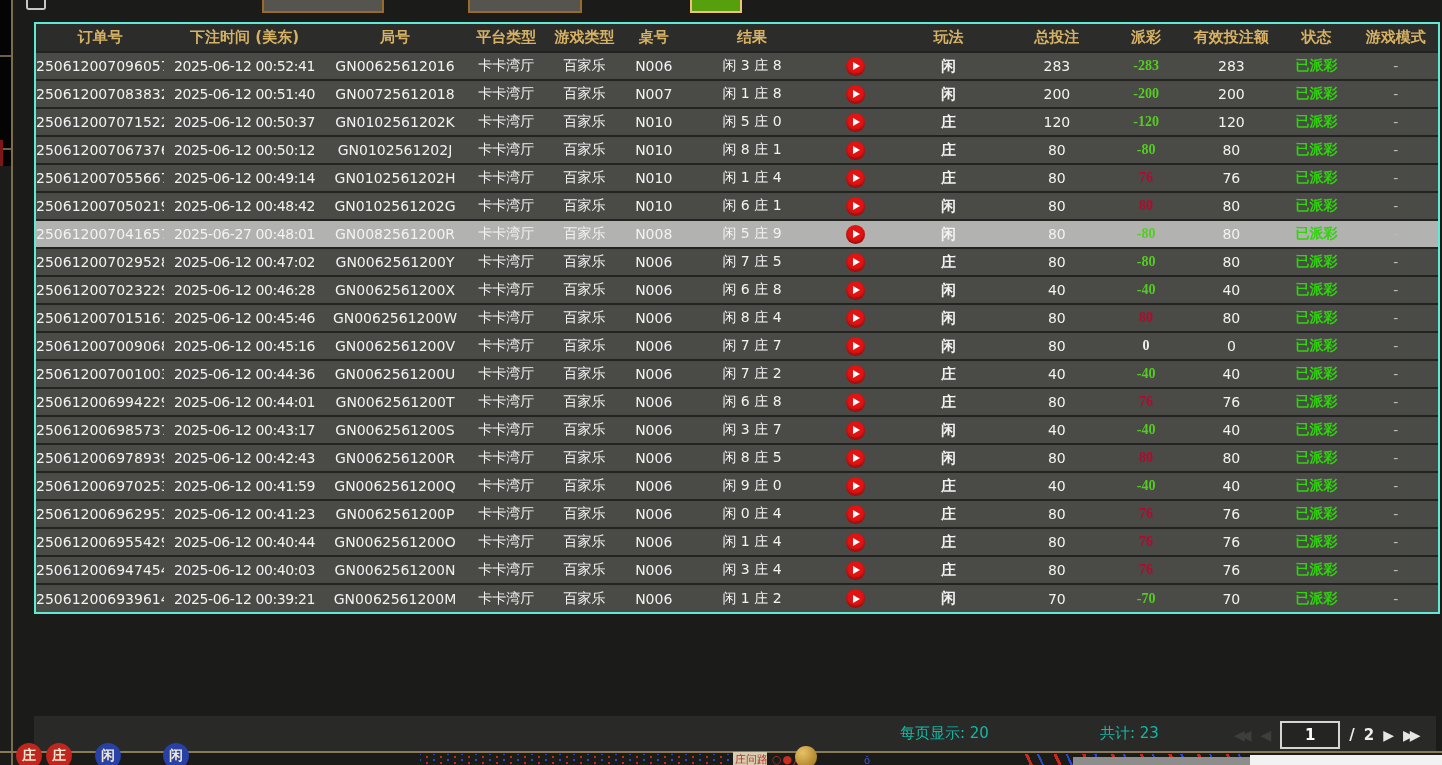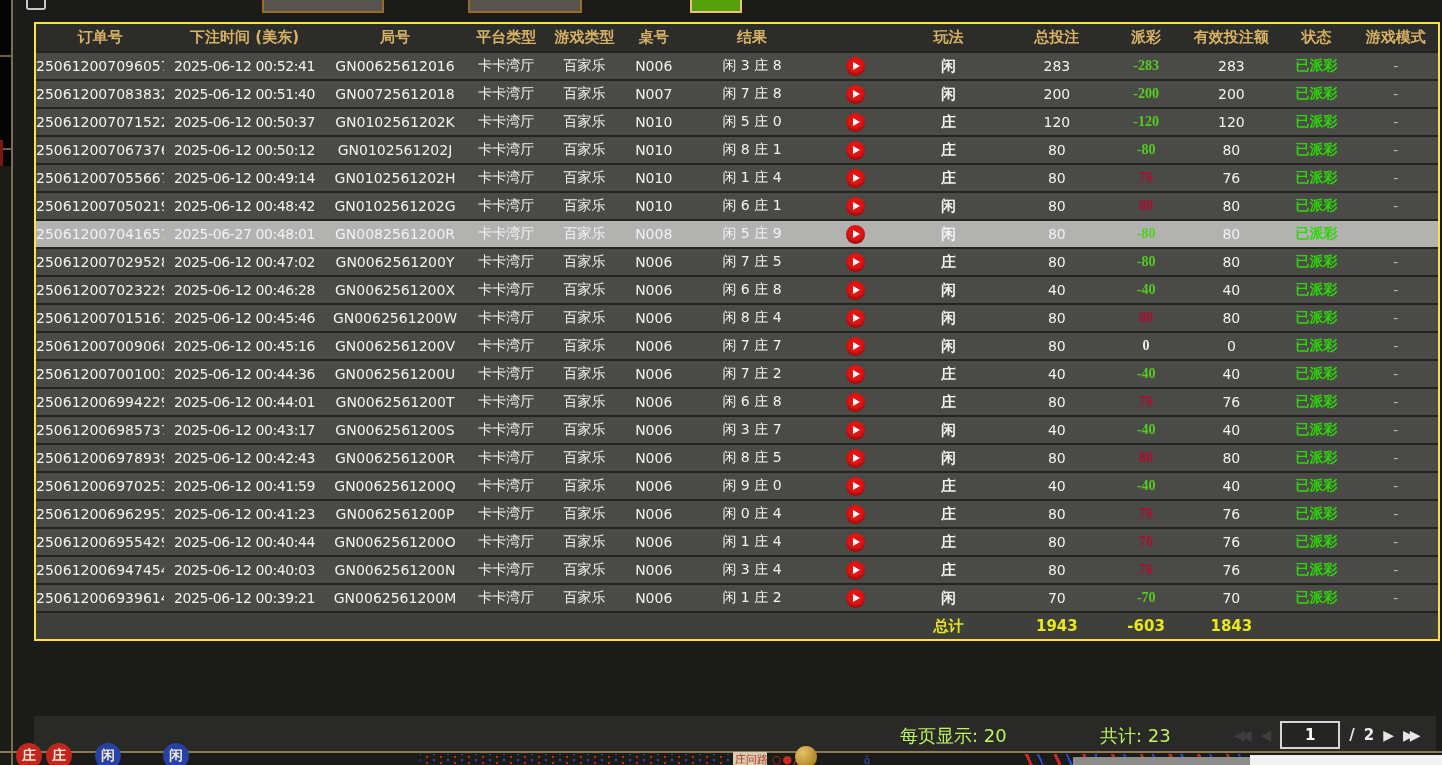--- a/index.html
+++ b/index.html
@@ -34,21 +34,21 @@
     background:radial-gradient(circle at 35% 30%,#e8c267,#9a6d14);}
   .blue-dot-glyph{position:absolute;left:864px;top:755px;font-size:10px;color:#3b55d0;}
   
   .mini-icon{position:absolute;left:26px;top:0;width:16px;height:8px;
     border:2px solid #c8c8c8;border-top:none;border-radius:0 0 3px 3px;}
   .top-btn{position:absolute;top:0;height:11px;background:#55544f;
     border:2px solid #9a6a28;border-top:none;}
   .top-btn.green{background:#56a00e;border-color:#eec27a;}
   
   .panel{position:absolute;left:34px;top:22px;width:1402px;
-    border:2px solid #fde047;background:#7f1d1d;}
+    border:2px solid #5eead4;background:#7f1d1d;}
   table{width:100%;border-collapse:collapse;table-layout:fixed;}
   thead tr{height:28px;background:#2c2c2a;}
   th{color:#d7b265;font-weight:bold;font-size:15px;text-align:center;
      white-space:nowrap;overflow:hidden;padding:0;}
   tbody tr{height:28px;background:#4a4a47;border-top:2px solid #232321;}
   tbody tr.selected{background:#b2b2b0;}
   td{color:#f2f2f2;font-size:14px;text-align:center;white-space:nowrap;
      overflow:hidden;padding:0;}
   td.c-time{letter-spacing:-0.4px;}
   td.c-num{font-weight:normal;}
@@ -61,21 +61,21 @@
   td.c-mode{color:#b9b9b9;}
   tr.summary{background:#3f3f3c;height:27px;border-top:2px solid #232321;}
   tr.summary td{color:#e8e81c;font-weight:bold;font-size:15px;}
   .play-btn{display:inline-flex;width:19px;height:19px;border-radius:50%;
     background:#e31313;align-items:center;justify-content:center;vertical-align:middle;
     box-shadow:inset 0 -2px 3px rgba(0,0,0,.35);cursor:pointer;}
   .play-btn i{display:block;width:0;height:0;margin-left:2px;
     border-left:7px solid #ffffff;border-top:4px solid transparent;border-bottom:4px solid transparent;}
   
   .pfooter{position:absolute;left:34px;top:716px;width:1402px;height:36px;background:#292927;}
-  .pfooter .lbl{position:absolute;top:8px;color:#bef264;font-size:18px;white-space:nowrap;}
+  .pfooter .lbl{position:absolute;top:8px;color:#14b8a6;font-size:15px;white-space:nowrap;}
   .lbl.per-page{left:866px;}
   .lbl.total-count{left:1066px;}
   .pager{position:absolute;left:1200px;top:5px;display:flex;align-items:center;gap:9px;}
   .pager .arrow{font-size:14px;line-height:26px;cursor:pointer;}
   .pager .arrow.dbl{letter-spacing:-4px;padding-right:4px;}
   .pager .arrow.disabled{color:#3e3e3e;cursor:default;}
   .pager .arrow.enabled{color:#e6e6e6;}
   .page-input{width:52px;height:22px;background:#242422;border:2px solid #d5d5d5;
     color:#ffffff;font-size:15px;font-weight:bold;text-align:center;
     font-family:"DejaVu Sans","Liberation Sans",sans-serif;}
@@ -150,21 +150,21 @@
           <td class="c-status">已派彩</td>
           <td class="c-mode">-</td>
         </tr>
         <tr>
           <td>250612007083832</td>
           <td class="c-time">2025-06-12 00:51:40</td>
           <td>GN00725612018</td>
           <td>卡卡湾厅</td>
           <td>百家乐</td>
           <td class="c-num">N007</td>
-          <td>闲 7 庄 8</td>
+          <td>闲 1 庄 8</td>
           <td><span class="play-btn">
               <i></i>
             </span></td>
           <td class="c-method">闲</td>
           <td class="c-num">200</td>
           <td class="c-payout neg">-200</td>
           <td class="c-num">200</td>
           <td class="c-status">已派彩</td>
           <td class="c-mode">-</td>
         </tr>
@@ -487,28 +487,20 @@
             </span></td>
           <td class="c-method">闲</td>
           <td class="c-num">70</td>
           <td class="c-payout neg">-70</td>
           <td class="c-num">70</td>
           <td class="c-status">已派彩</td>
           <td class="c-mode">-</td>
         </tr>
       </tbody>
     <tbody>
-      <tr class="summary">
-        <td colspan="8"></td>
-        <td>总计</td>
-        <td>1943</td>
-        <td>-603</td>
-        <td>1843</td>
-        <td colspan="2"></td>
-      </tr>
     </tbody>
   </table>
 </div>
 
 <div class="pfooter">
   <span class="lbl per-page">每页显示: 20</span>
   <span class="lbl total-count">共计: 23</span>
   <div class="pager">
     <span class="arrow dbl disabled">◀◀</span>
     <span class="arrow disabled">◀</span>

